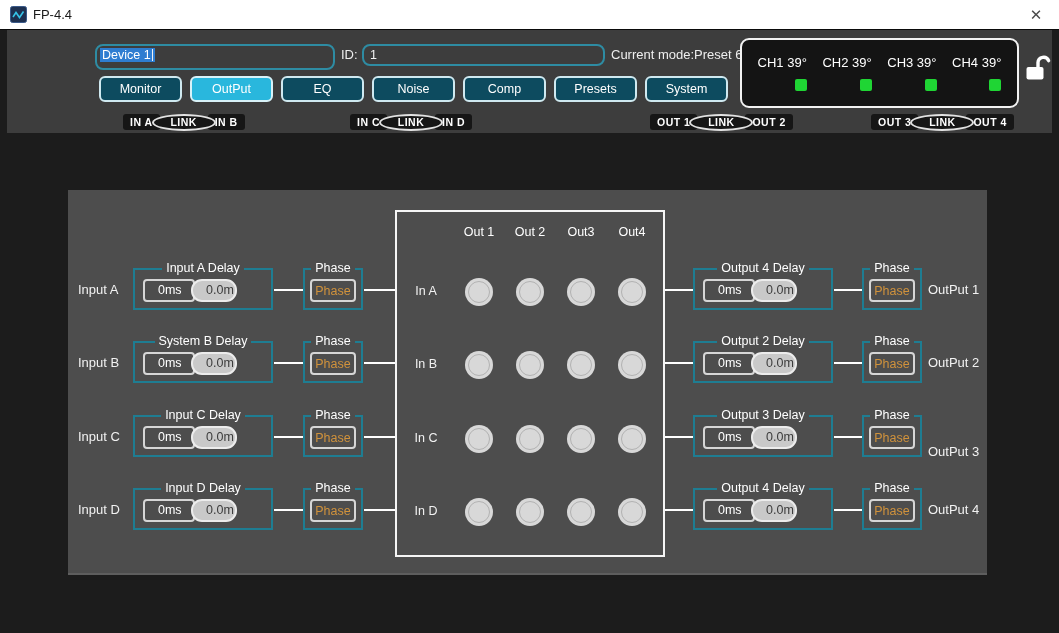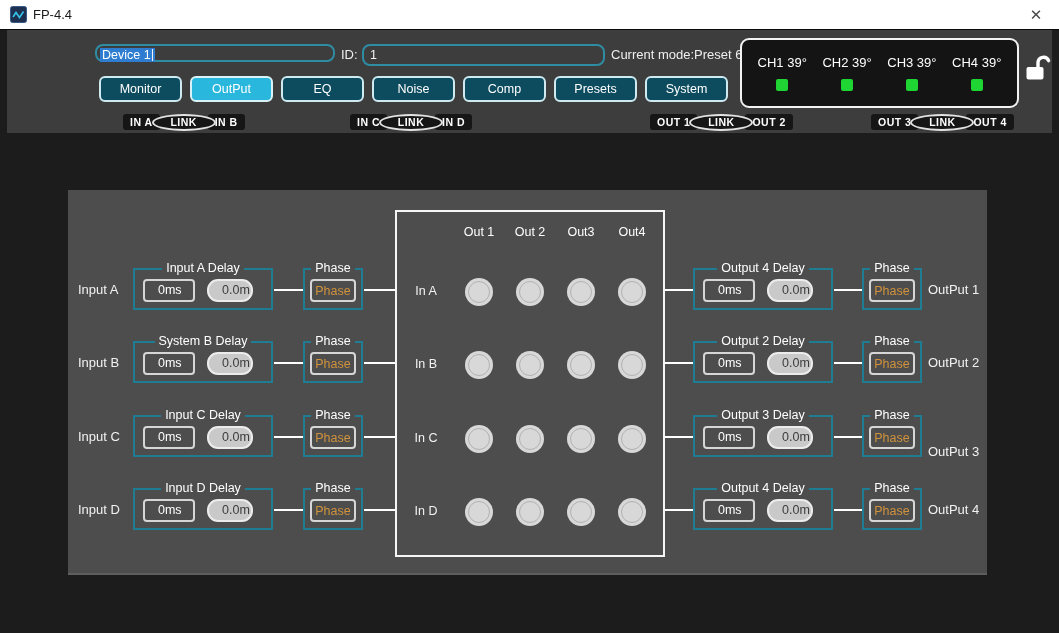--- a/index.html
+++ b/index.html
@@ -11,35 +11,35 @@
   .titlebar { position:absolute; left:0; top:0; width:1059px; height:30px; background:#ffffff; border-bottom:1px solid #0a0a0a; }
   .app-icon { position:absolute; left:10px; top:6px; width:17px; height:17px; }
   .title-text { position:absolute; left:33px; top:7px; font-size:13px; color:#1b1b1b; }
   .close-btn { position:absolute; right:6px; top:0; width:34px; height:29px; background:transparent; border:none;
                color:#4a4a4a; font-size:15px; line-height:29px; text-align:center; cursor:default; font-family:inherit; }
 
   
   .topbar { position:absolute; left:7px; top:30px; width:1045px; height:103px; background:#3d3d3d; }
 
   .field-outline { border:2px solid #2e8ca3; border-radius:8px; background:transparent; color:#f2f2f2; font-size:12.5px; }
-  .device-input { position:absolute; left:88px; top:14px; width:240px; height:18px; line-height:18px; padding-left:3px; }
+  .device-input { position:absolute; left:88px; top:14px; width:240px; height:26px; line-height:18px; padding-left:3px; }
   .device-value { background:#2e7dd1; color:#ffffff; padding:0 2px; }
   .device-value::after { content:""; display:inline-block; width:1px; height:12px; background:#f0f0f0; margin-left:1px; vertical-align:-2px; }
   .id-label { position:absolute; left:334px; top:17px; font-size:13px; color:#eeeeee; }
   .id-input { position:absolute; left:355px; top:14px; width:243px; height:22px; line-height:18px; padding-left:6px; }
   .current-mode { position:absolute; left:604px; top:17px; font-size:13px; color:#eeeeee; }
 
   .tabs { position:absolute; left:92px; top:46px; display:flex; gap:8px; }
   .tab { width:83px; height:26px; background:#0d4b5f; border:2px solid #cfe9f0; border-radius:6px;
          color:#ffffff; font-size:12.5px; font-family:inherit; cursor:default; }
   .tab.active { background:#29b7dd; border-color:#d8f2f8; }
 
   .ch-panel { position:absolute; left:733px; top:8px; width:279px; height:70px; background:#141414;
               border:2px solid #f2f2f2; border-radius:9px; display:flex; justify-content:space-evenly; align-items:center; }
-  .ch { display:flex; flex-direction:column; align-items:center; gap:9px; }
+  .ch { display:flex; flex-direction:column; align-items:flex-end; gap:9px; }
   .ch-label { color:#ffffff; font-size:13px; white-space:nowrap; }
   .ch-led { width:12px; height:12px; border-radius:2px; background:#1fd534; }
 
   .lock { position:absolute; left:1016px; top:22px; width:32px; height:36px; background:transparent; border:none; cursor:default; }
 
   .link-row { position:absolute; top:83px; height:18px; display:flex; align-items:center; }
   .link-pill { position:relative; z-index:1; background:#161616; color:#ffffff; font-size:10.5px; font-weight:bold;
                letter-spacing:.5px; padding:2px 7px; border-radius:3px; white-space:nowrap; }
   .link-toggle { position:relative; z-index:2; width:64px; height:17px; margin:0 -8px; background:#161616;
                  border:2px solid #e2e2e2; border-radius:50%; color:#ffffff; font-size:10.5px; font-weight:bold;
@@ -56,21 +56,21 @@
   .gbox .gtitle { position:absolute; top:-9px; left:0; right:0; text-align:center; font-size:12.5px; color:#ffffff; pointer-events:none; }
   .gbox .gtitle span { background:#4d4d4d; padding:0 4px; white-space:nowrap; }
   .in-delay  { left:65px;  width:140px; }
   .out-delay { left:625px; width:140px; }
   .in-phase  { left:235px; width:60px; }
   .out-phase { left:794px; width:60px; }
 
   .val-field { position:absolute; top:9px; height:23px; border:2px solid #d6d6d6; border-radius:4px;
                font-size:12.5px; line-height:19px; padding-left:13px; }
   .val-ms { left:8px; width:52px; background:transparent; color:#ffffff; }
-  .val-m  { left:72px; width:46px; background:#c9c9c9; border-color:#ececec; color:#3c3c3c;border-radius:11px; }
+  .val-m  { left:56px; width:46px; background:#c9c9c9; border-color:#ececec; color:#3c3c3c;border-radius:11px; }
 
   .phase-btn { position:absolute; left:5px; top:9px; width:46px; height:23px; background:transparent;
                border:2px solid #d6d6d6; border-radius:4px; color:#d0923c; font-size:12.5px;
                font-family:inherit; cursor:default; }
 
   .hline { position:absolute; height:2px; background:#ffffff; }
 
   .matrix { position:absolute; left:327px; top:20px; width:270px; height:347px; border:2px solid #f5f5f5; }
   .mhead { position:absolute; top:13px; transform:translateX(-50%); font-size:12.5px; color:#ffffff; white-space:nowrap; }
   .mrow-label { position:absolute; left:6px; width:46px; text-align:center; font-size:12.5px; color:#f2f2f2; }

